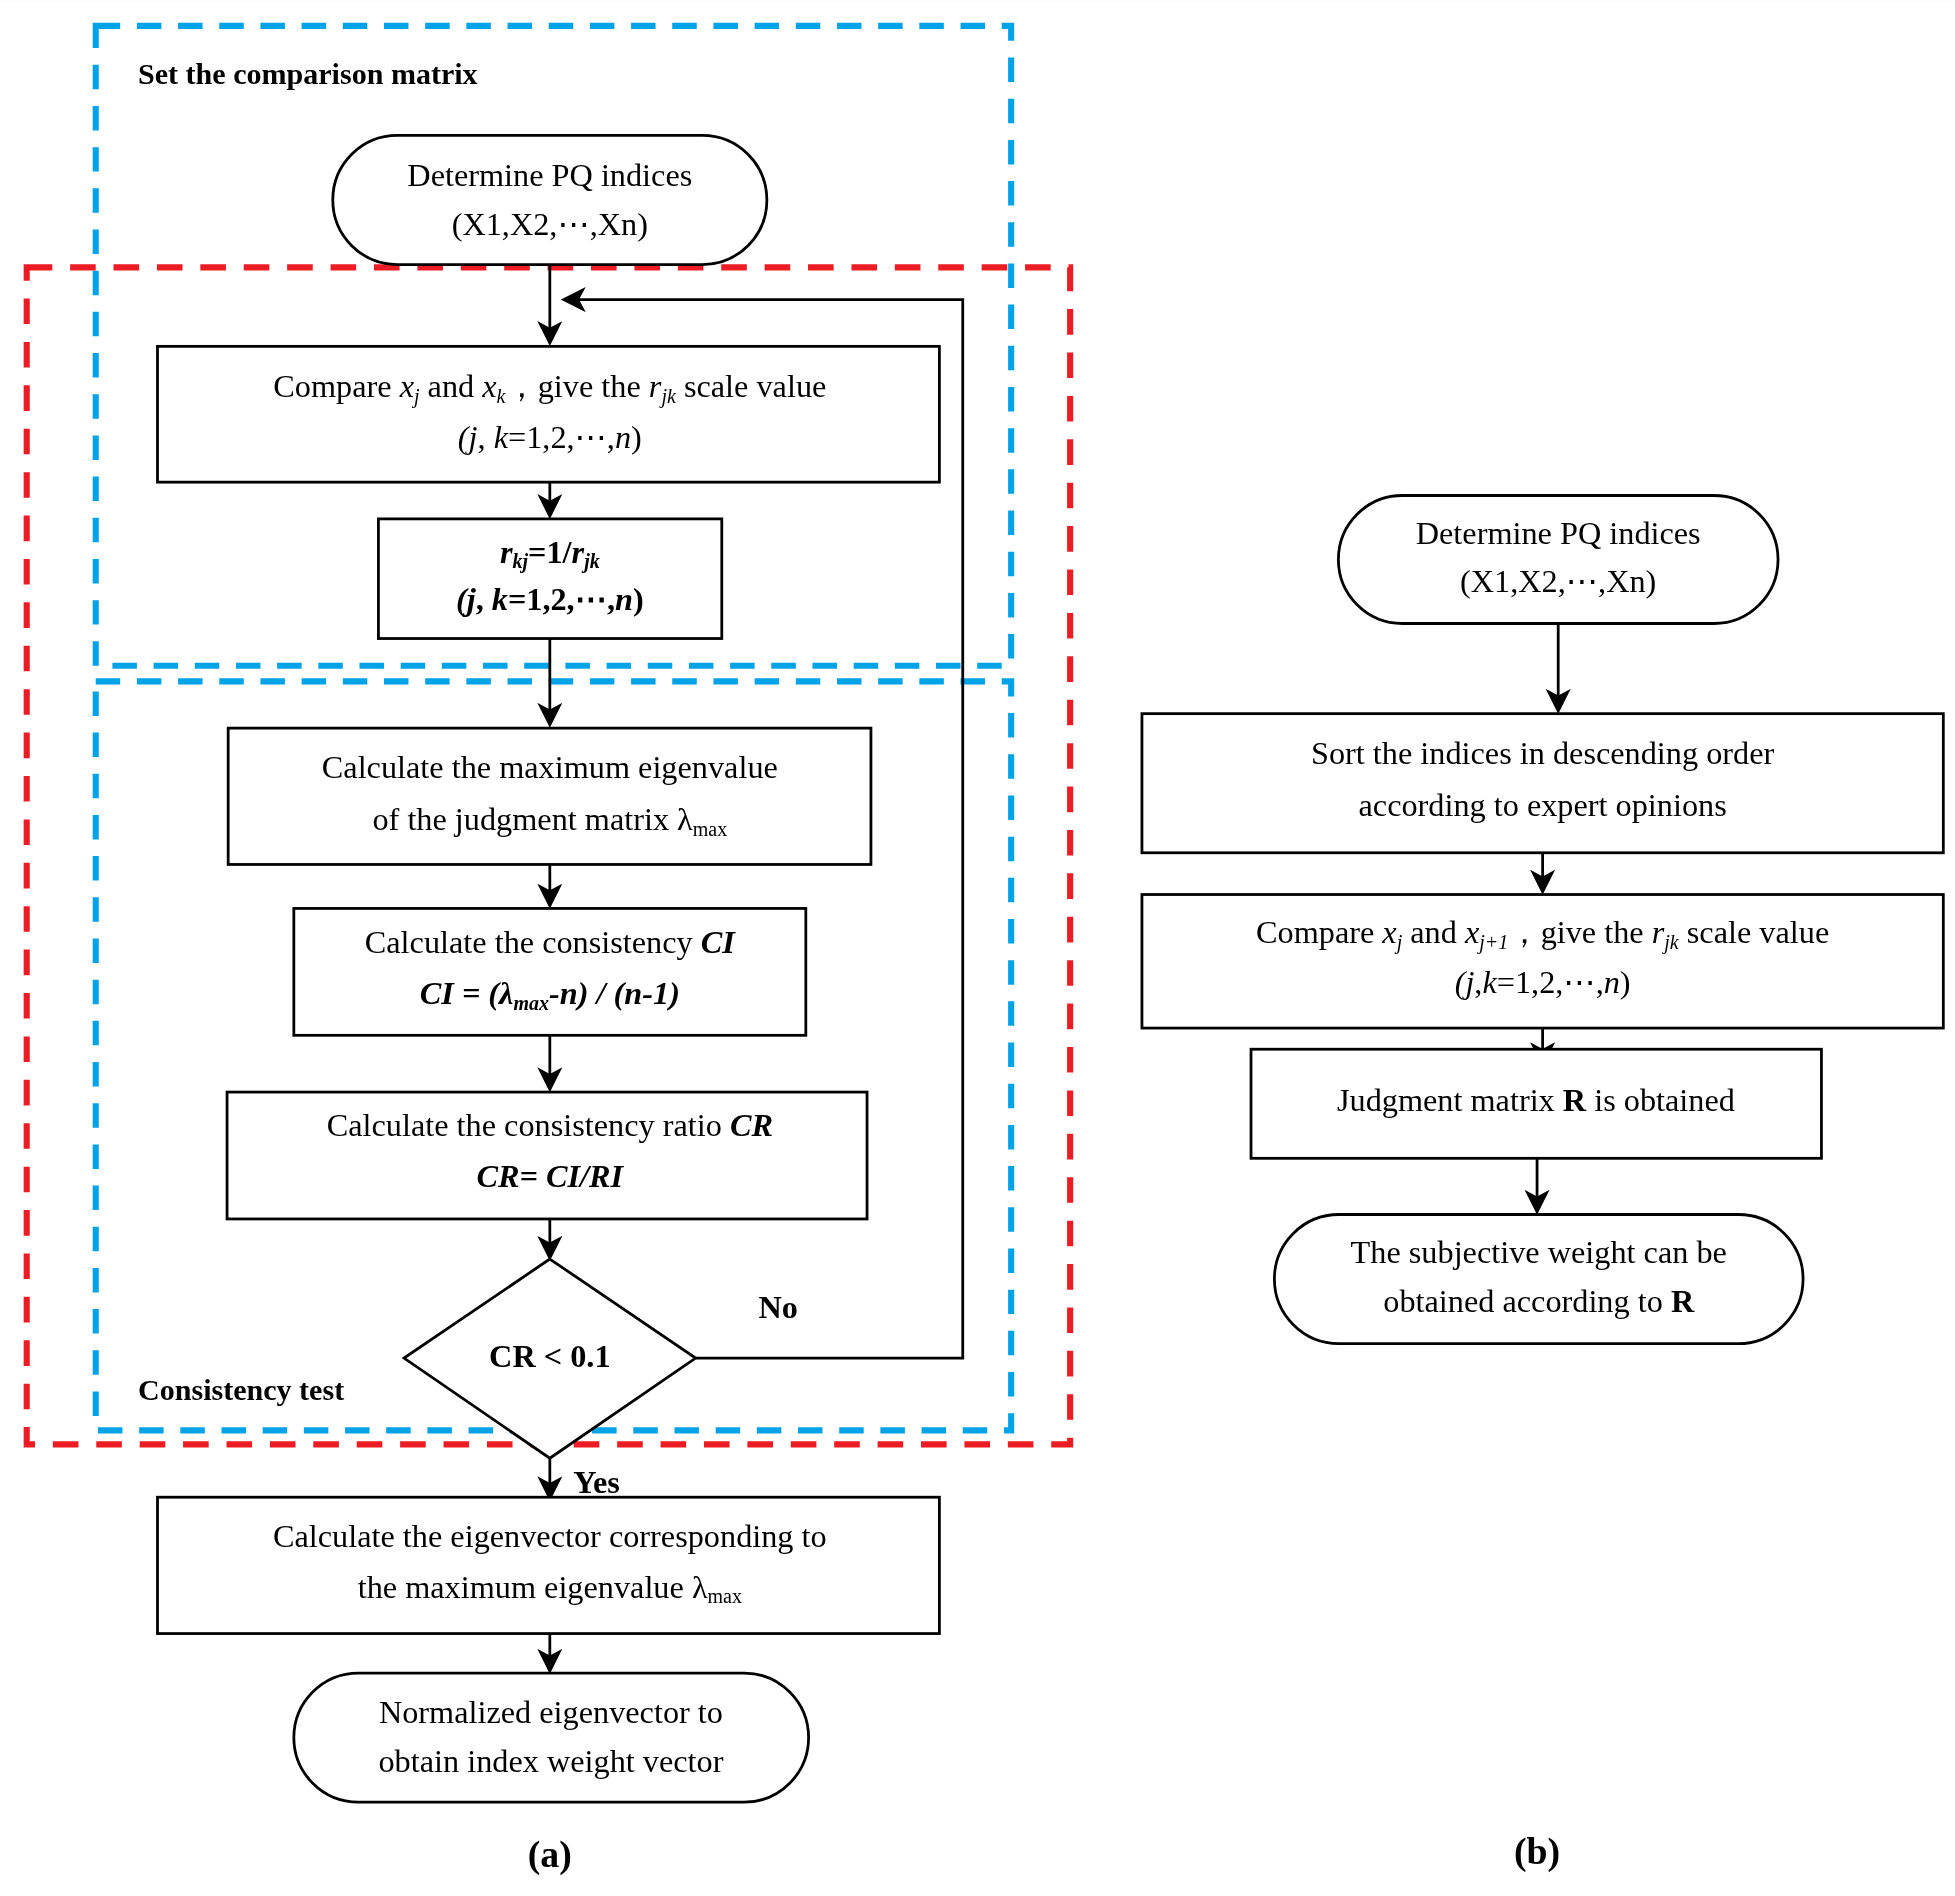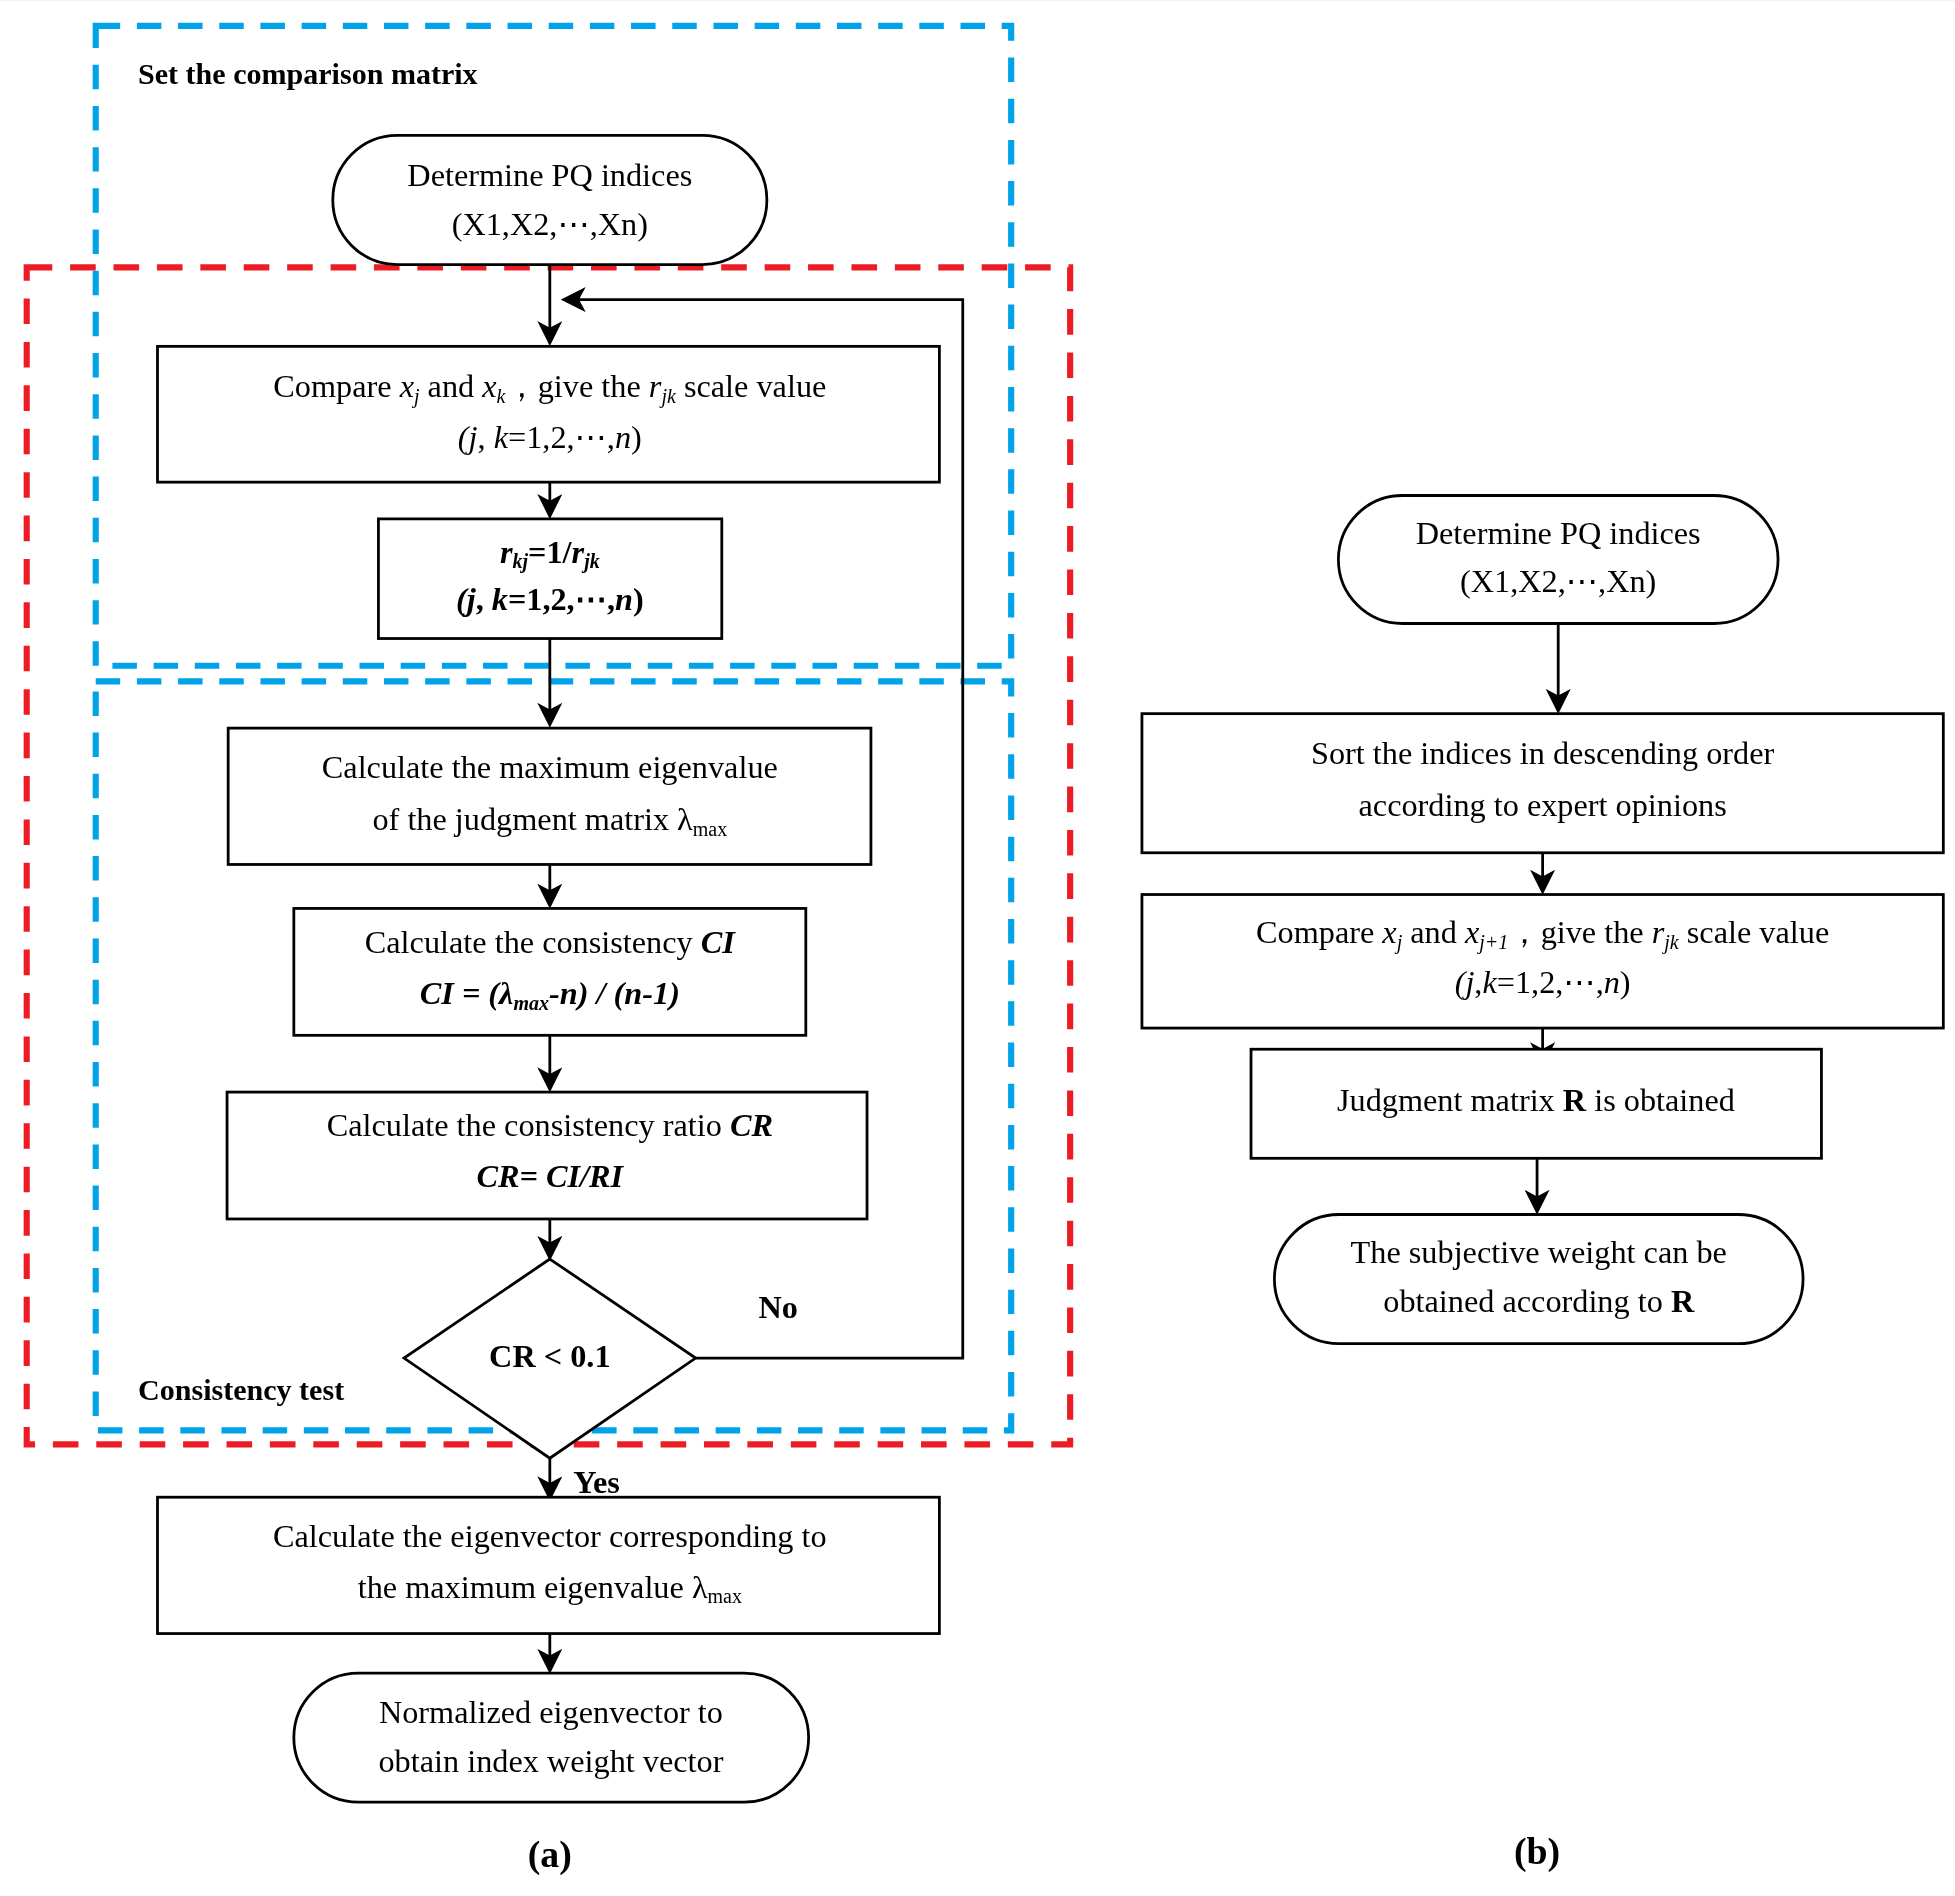--- a/index.html
+++ b/index.html
@@ -1,17 +1,17 @@
 <!DOCTYPE html>
 <html style="font-size:9px"><head>
 <meta charset="utf-8">
 <style>
   html,body{margin:0;padding:0;background:#ffffff;}
   body{font-family:"Liberation Serif",serif;}
-  #root{position:relative;width:1955px;height:1897px;background:#fdba74;overflow:hidden;}
+  #root{position:relative;width:1955px;height:1897px;background:#e5e5e5;overflow:hidden;}
   svg{display:block;}
   .nd-text{font-family:"Liberation Serif",serif;fill:#000;text-anchor:middle;dominant-baseline:middle;}
   .sub{font-size:0.62em;}
   .it{font-style:italic;}
   .bd{font-weight:bold;}
   .panel-label{font-family:"Liberation Serif",serif;font-weight:bold;fill:#000;text-anchor:middle;}
   .grp-label{font-family:"Liberation Serif",serif;font-weight:bold;fill:#000;}
   .edge-label{font-family:"Liberation Serif",serif;font-weight:bold;fill:#000;}
 </style>
 </head>

